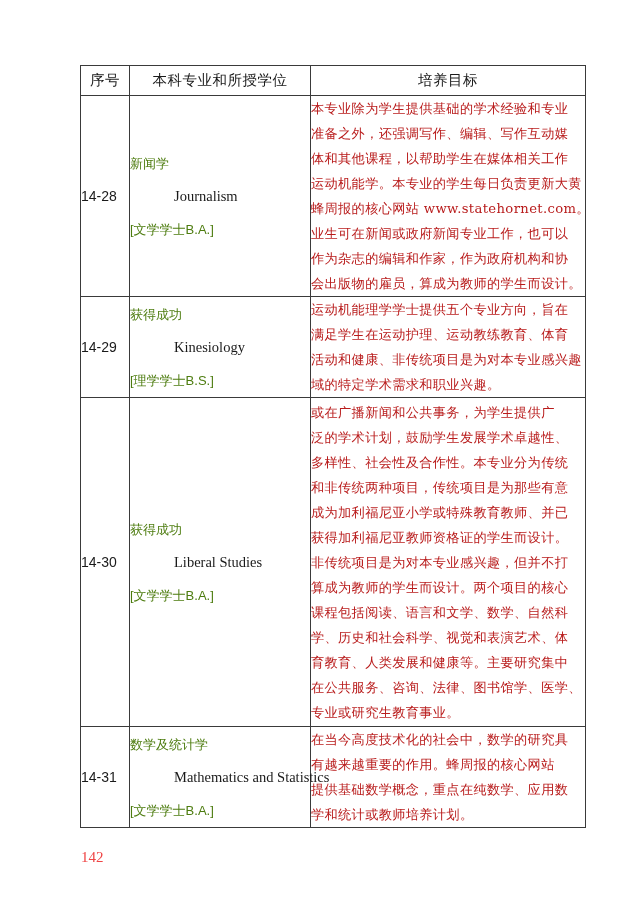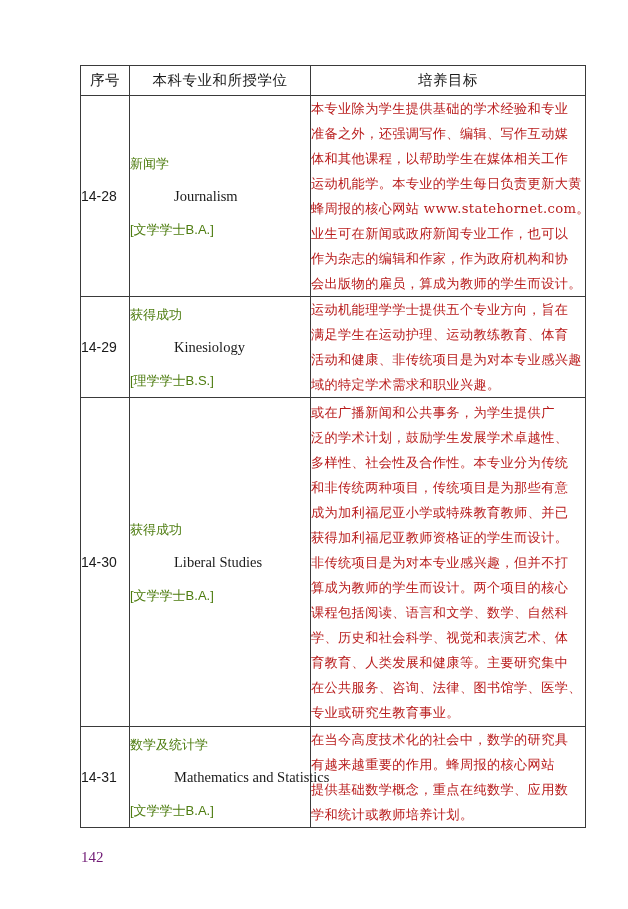--- a/index.html
+++ b/index.html
@@ -81,21 +81,21 @@
   tr.r-29 td { height: 99px; }
   tr.r-30 td { height: 328px; }
   tr.r-31 td { height: 100px; }
 
   .page-number {
     position: absolute;
     left: 65px;
     top: 849px;
     font-family: "Liberation Serif", serif;
     font-size: 15px;
-    color: #701a75;
+    color: #ef4444;
   }
 </style>
 </head>
 <body>
 
 <div class="page">
 
   <table class="major-table">
     <colgroup>
       <col class="c-seq">

